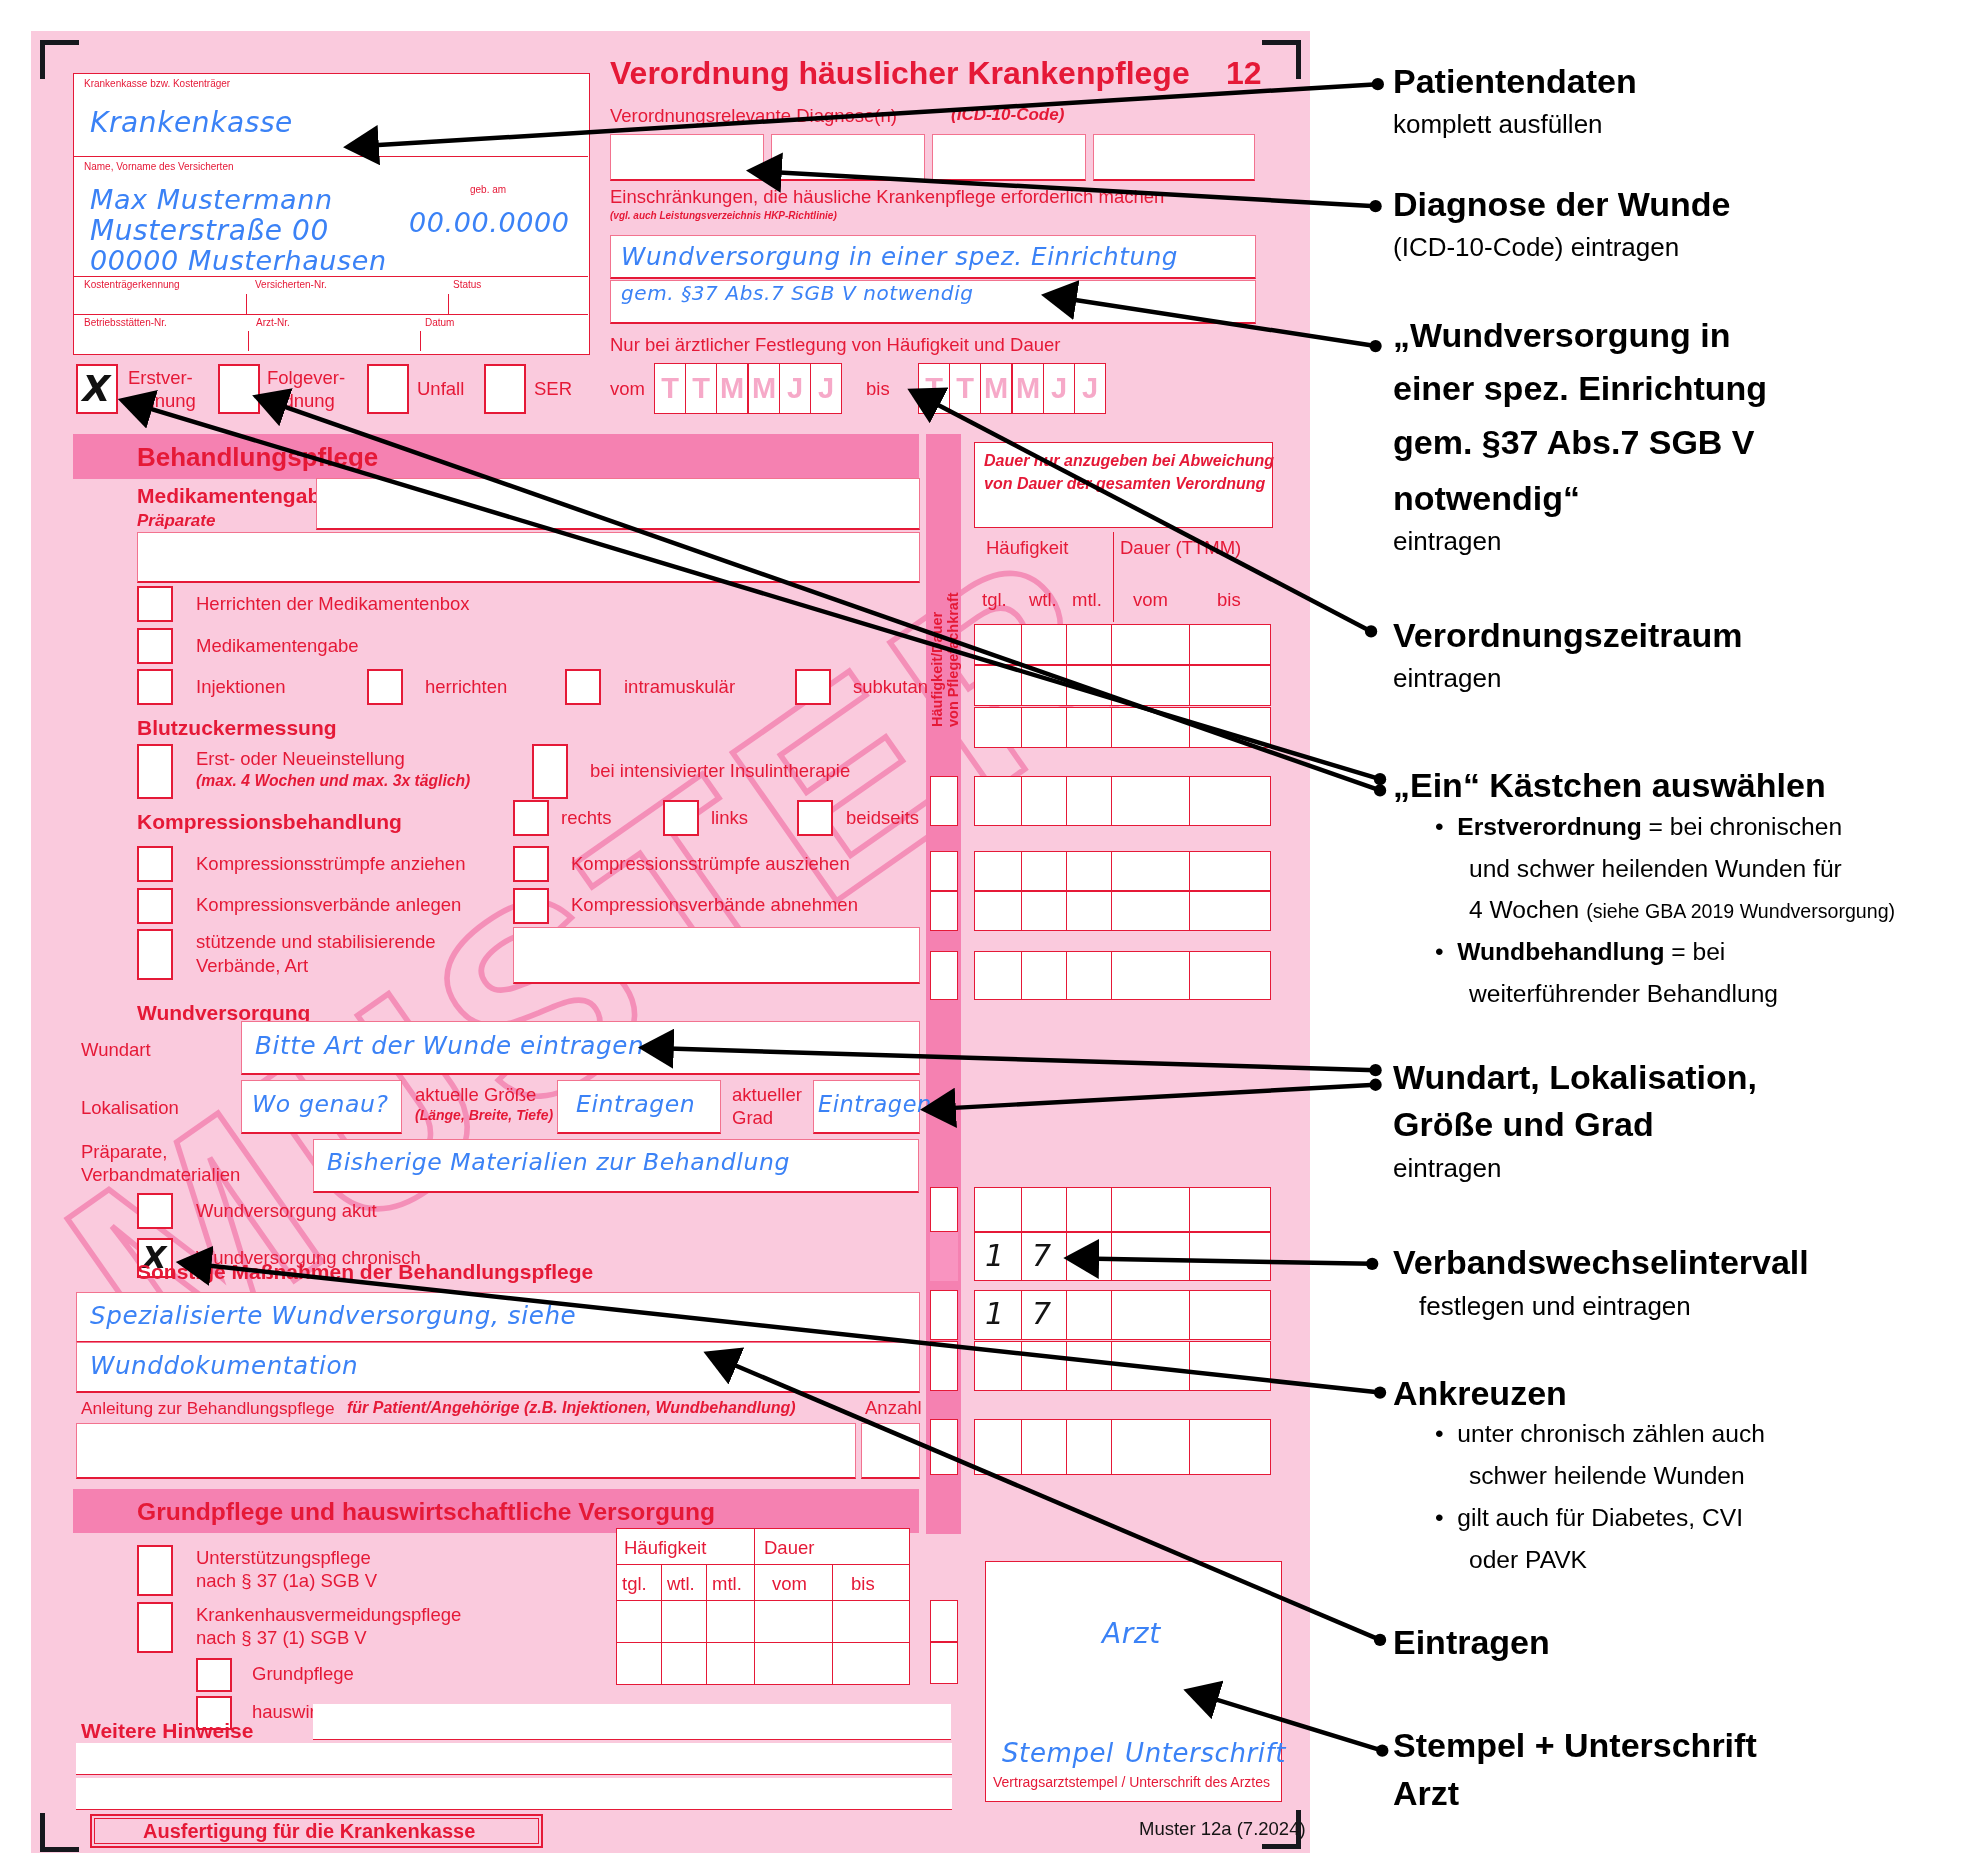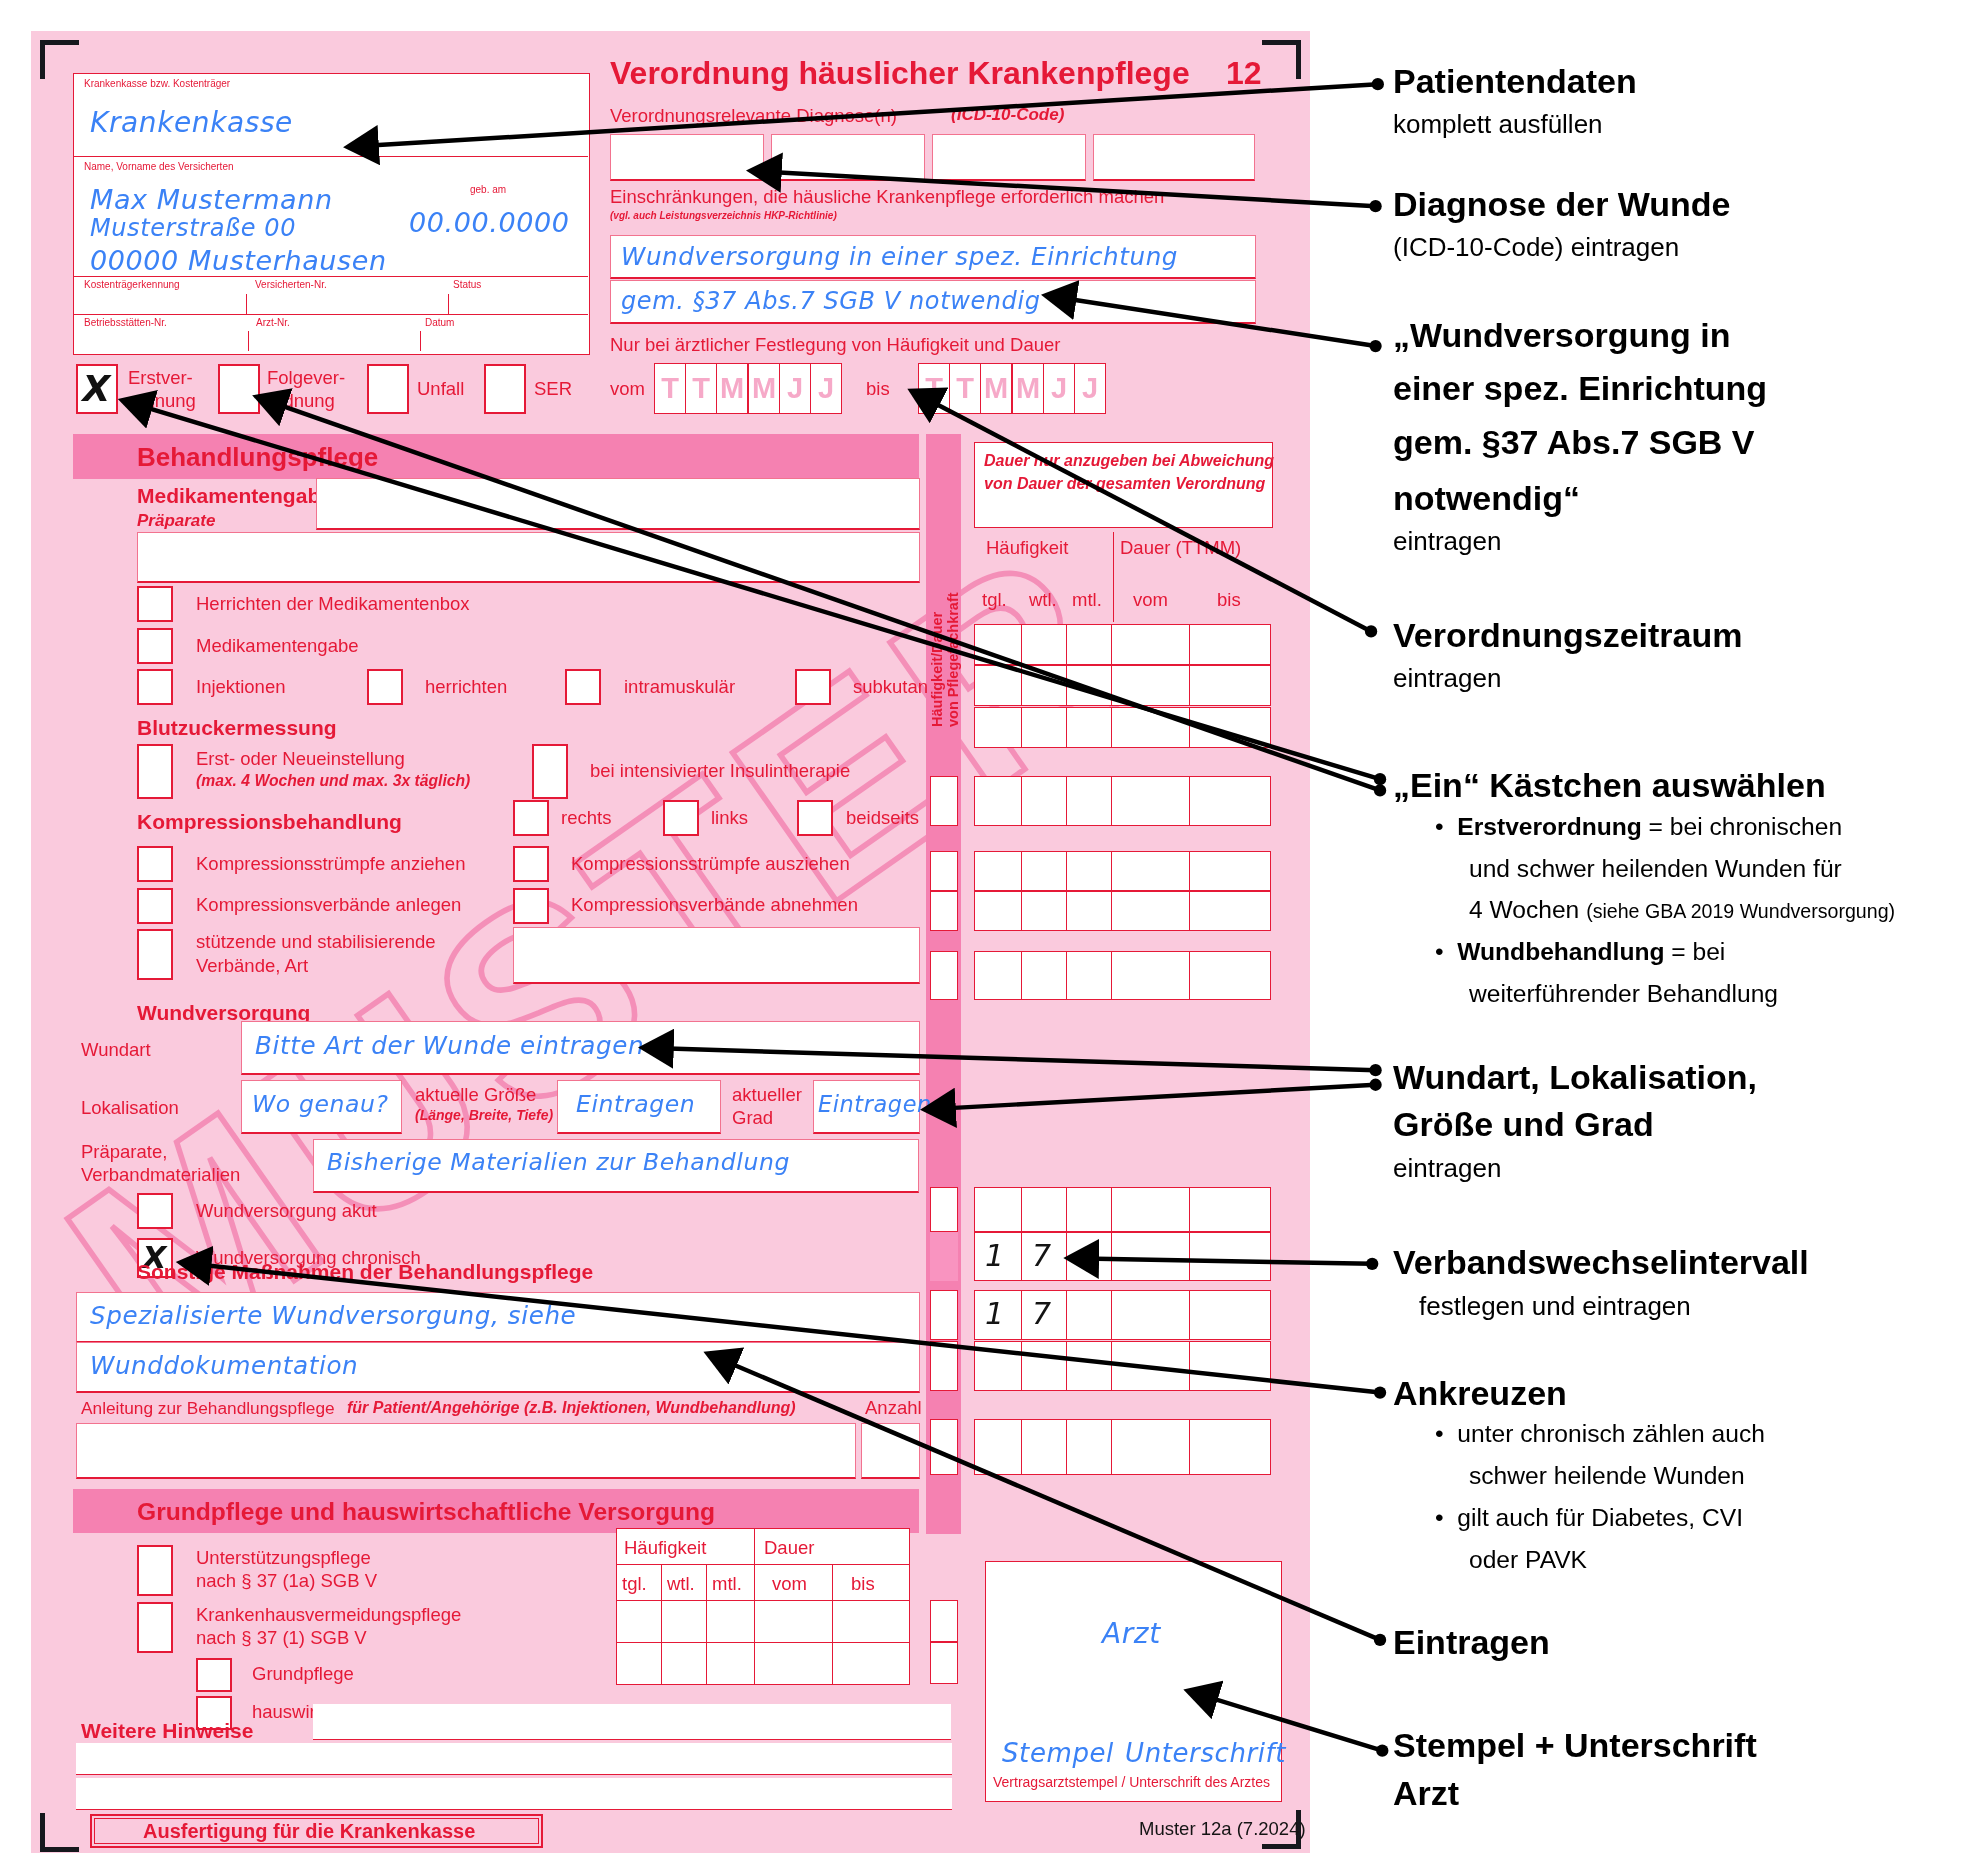--- a/index.html
+++ b/index.html
@@ -56,21 +56,21 @@
 <div class="abs" style="left:73px;top:276px;width:515px;height:1.1px;background:#e51937;"></div>
 <div class="abs" style="left:73px;top:314px;width:515px;height:1.1px;background:#e51937;"></div>
 <div class="abs" style="left:246px;top:294px;width:1.1px;height:20px;background:#e51937;"></div>
 <div class="abs" style="left:448px;top:294px;width:1.1px;height:20px;background:#e51937;"></div>
 <div class="abs" style="left:248px;top:331px;width:1.1px;height:20px;background:#e51937;"></div>
 <div class="abs" style="left:420px;top:331px;width:1.1px;height:20px;background:#e51937;"></div>
 <span class="lab sm" style="left:84px;top:79px;">Krankenkasse bzw. Kostenträger</span>
 <span class="hw" style="left:90px;top:106px;font-size:28px;">Krankenkasse</span>
 <span class="lab sm" style="left:84px;top:162px;">Name, Vorname des Versicherten</span>
 <span class="hw" style="left:90px;top:184px;font-size:27px;">Max Mustermann</span>
-<span class="hw" style="left:90px;top:214px;font-size:24px;text-align:center;">Musterstraße 00</span>
+<span class="hw" style="left:90px;top:214px;font-size:28px;text-align:center;">Musterstraße 00</span>
 <span class="lab sm" style="left:470px;top:185px;">geb. am</span>
 <span class="hw" style="left:409px;top:207px;font-size:27px;">00.00.0000</span>
 <span class="hw" style="left:90px;top:245px;font-size:27px;">00000 Musterhausen</span>
 <span class="lab sm" style="left:84px;top:280px;">Kostenträgerkennung</span>
 <span class="lab sm" style="left:255px;top:280px;">Versicherten-Nr.</span>
 <span class="lab sm" style="left:453px;top:280px;">Status</span>
 <span class="lab sm" style="left:84px;top:318px;">Betriebsstätten-Nr.</span>
 <span class="lab sm" style="left:256px;top:318px;">Arzt-Nr.</span>
 <span class="lab sm" style="left:425px;top:318px;">Datum</span>
 
@@ -80,21 +80,21 @@
 <span class="lab b i" style="left:951px;top:106px;font-size:17px;">(ICD-10-Code)</span>
 <div class="wbox" style="left:610px;top:134px;width:152px;height:44px;"></div>
 <div class="wbox" style="left:771px;top:134px;width:152px;height:44px;"></div>
 <div class="wbox" style="left:932px;top:134px;width:152px;height:44px;"></div>
 <div class="wbox" style="left:1093px;top:134px;width:160px;height:44px;"></div>
 <span class="lab" style="left:610px;top:187px;">Einschränkungen, die häusliche Krankenpflege erforderlich machen</span>
 <span class="lab b i sm" style="left:610px;top:211px;">(vgl. auch Leistungsverzeichnis HKP-Richtlinie)</span>
 <div class="wbox" style="left:610px;top:235px;width:644px;height:41px;"></div>
 <span class="hw" style="left:621px;top:242px;font-size:24.6px;">Wundversorgung in einer spez. Einrichtung</span>
 <div class="wbox" style="left:610px;top:280px;width:644px;height:41px;"></div>
-<span class="hw" style="left:621px;top:287px;font-size:24px;">gem. §37 Abs.7 SGB V notwendig</span>
+<span class="hw" style="left:621px;top:281px;font-size:20px;">gem. §37 Abs.7 SGB V notwendig</span>
 <span class="lab" style="left:610px;top:335px;">Nur bei ärztlicher Festlegung von Häufigkeit und Dauer</span>
 
 <div class="cb" style="left:76px;top:364px;width:42px;height:50px;">
     <span class="cbx" style="left:4.5px;top:4.5px;">X</span>
   </div>
 <span class="lab" style="left:128px;top:368px;">Erstver-</span>
 <span class="lab" style="left:128px;top:391px;">ordnung</span>
 <div class="cb" style="left:218px;top:364px;width:42px;height:50px;"></div>
 <span class="lab" style="left:267px;top:368px;">Folgever-</span>
 <span class="lab" style="left:267px;top:391px;">ordnung</span>

